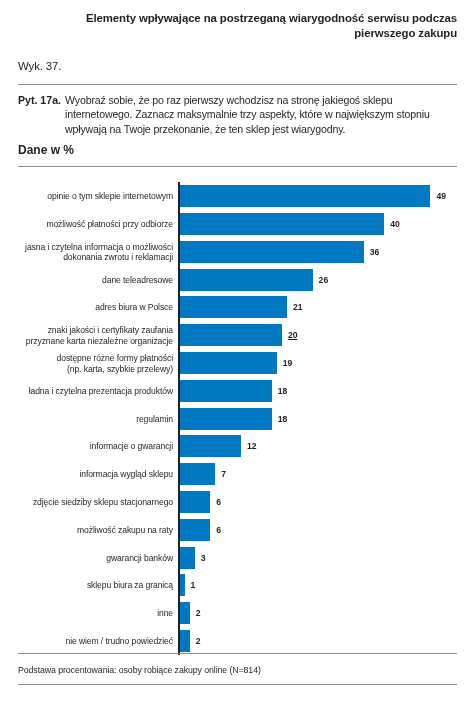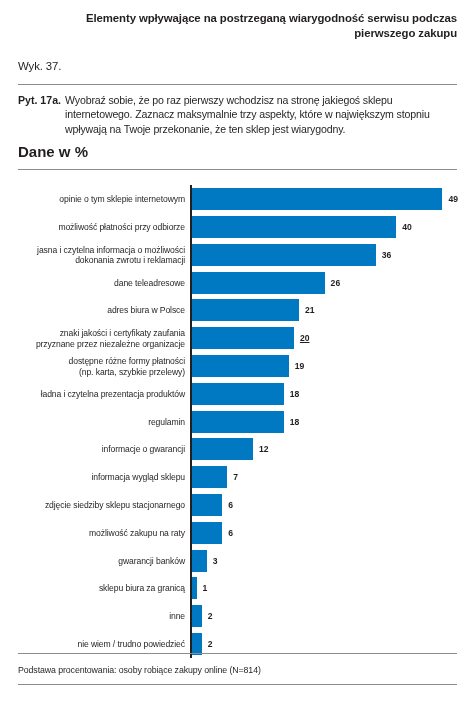--- a/index.html
+++ b/index.html
@@ -71,32 +71,31 @@
     white-space: nowrap;
     padding-right: 4px;
   }
   .q-text {
     font-size: 10.6px;
     font-weight: 400;
     color: #231f20;
     letter-spacing: -0.15px;
   }
   .q-units {
-    font-size: 15px;
+    font-size: 12px;
     font-weight: bold;
     color: #231f20;
     margin-top: 7px;
   }
 
   
   .chart {
     position: relative;
     margin-top: 15px;
     height: 474px;
-    margin-left: 12px;
   }
   .chart-inner {
     position: relative;
     height: 100%;
   }
   .axis-line {
     position: absolute;
     left: 160px;
     top: 0px;
     width: 1.5px;
@@ -210,21 +209,21 @@
         <div class="row" style="top: 114.2px; height: 22px;">
           <div class="row-label">
             <div>adres biura w Polsce</div>
           </div>
           <div class="row-bar" style="width: 107.52px; background: rgb(0, 121, 194);"></div>
           <div class="row-value" style="left: 275.02px;">21</div>
         </div>
         <div class="row" style="top: 142px; height: 22px;">
           <div class="row-label">
             <div>znaki jakości i certyfikaty zaufania</div>
-            <div>przyznane przez niezależne organizacje</div>
+            <div>przyznane karta niezależne organizacje</div>
           </div>
           <div class="row-bar" style="width: 102.4px; background: rgb(0, 121, 194);"></div>
           <div class="row-value" style="left: 269.9px; text-decoration: underline;">20</div>
         </div>
         <div class="row" style="top: 169.8px; height: 22px;">
           <div class="row-label">
             <div>dostępne różne formy płatności</div>
             <div>(np. karta, szybkie przelewy)</div>
           </div>
           <div class="row-bar" style="width: 97.28px; background: rgb(0, 121, 194);"></div>

